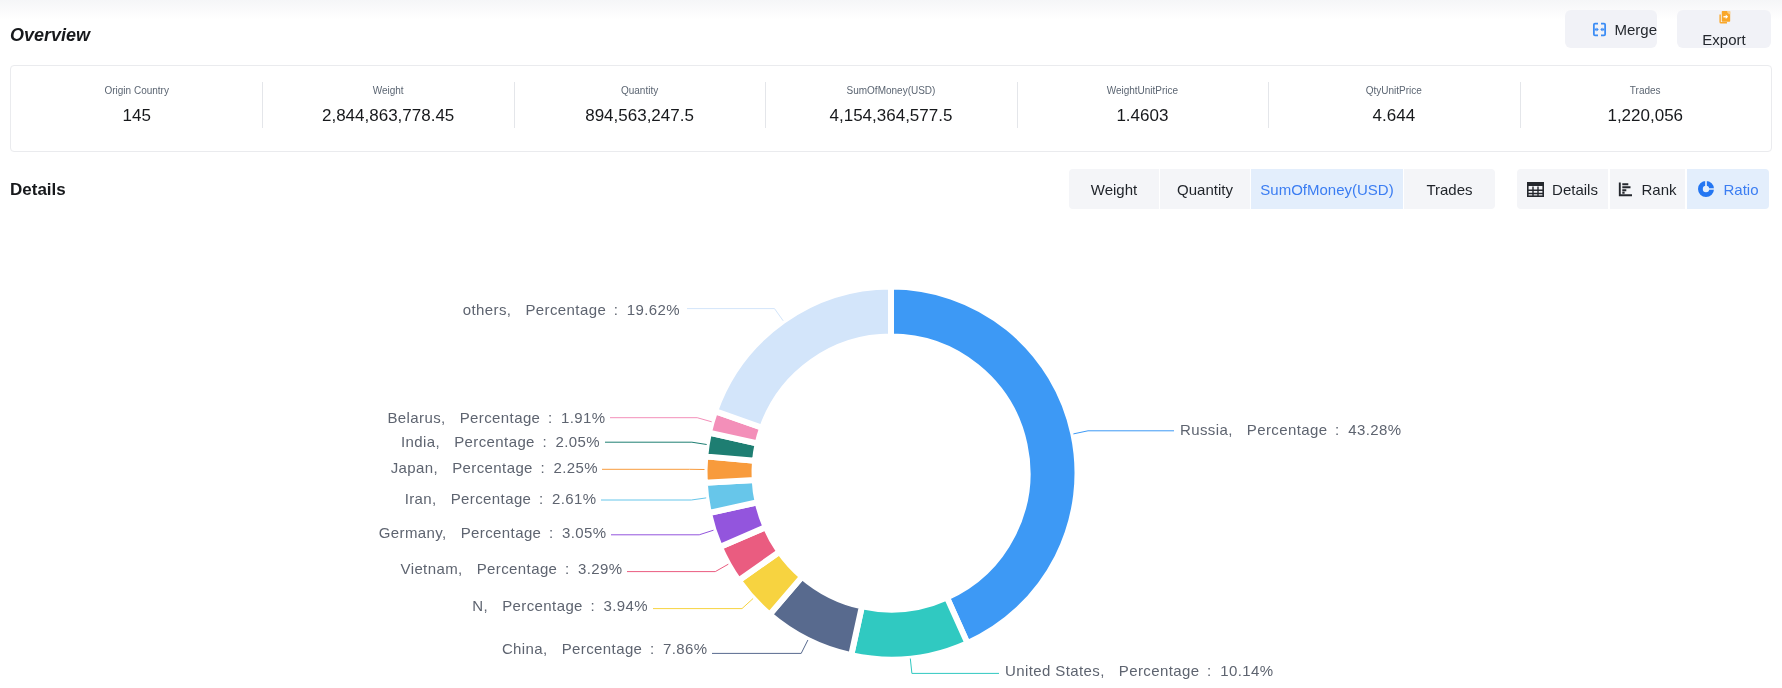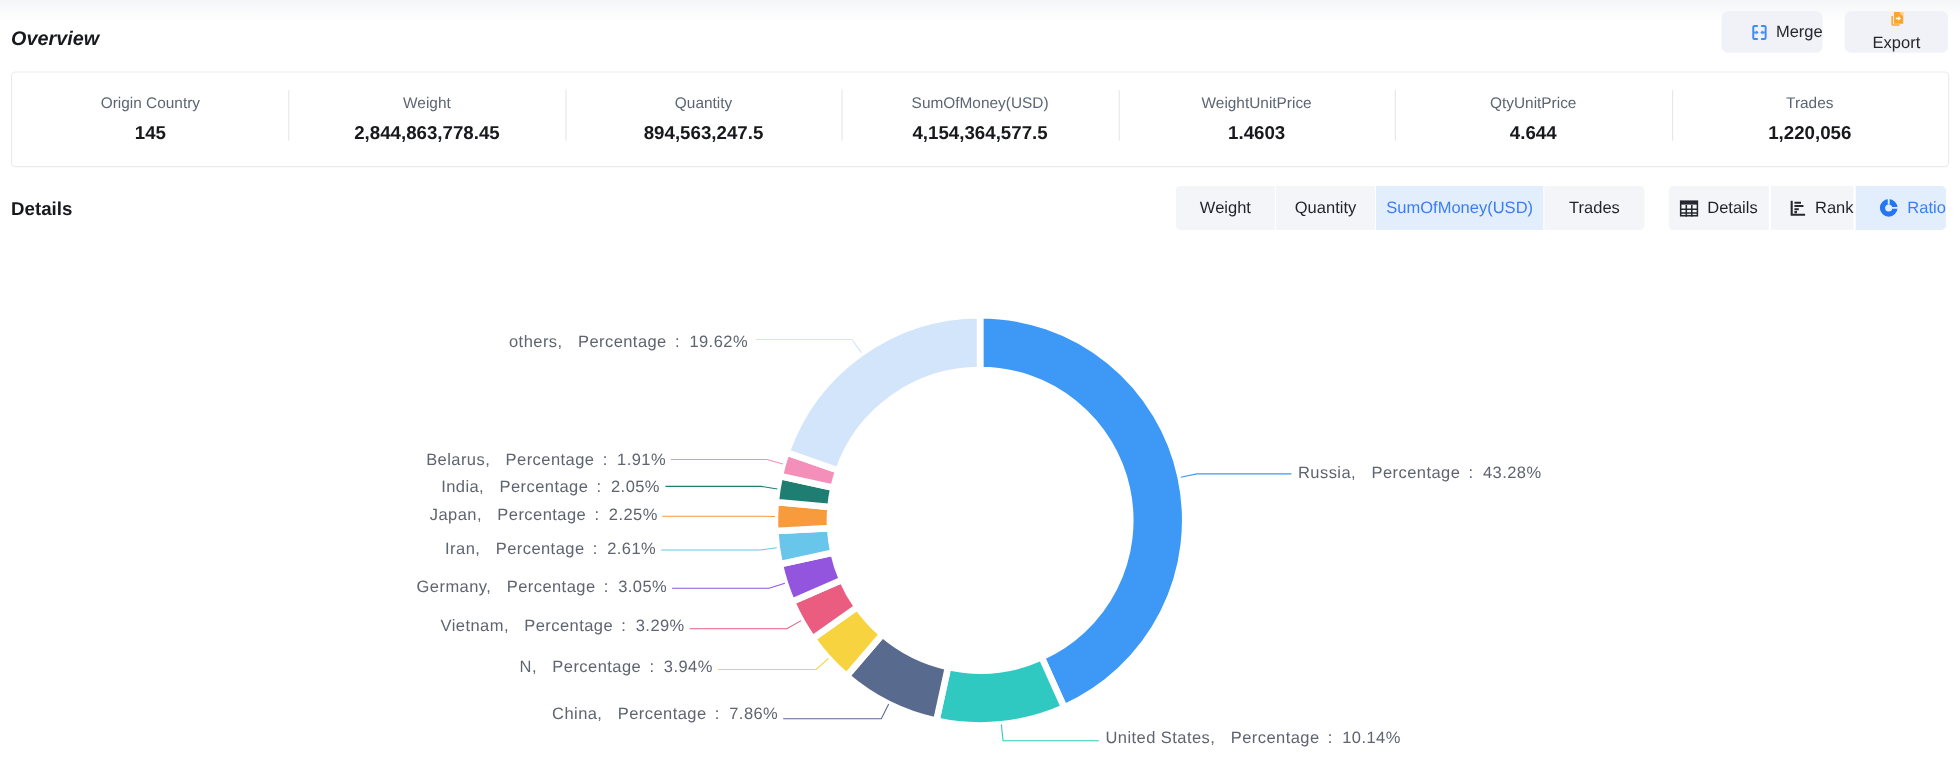--- a/index.html
+++ b/index.html
@@ -12,26 +12,26 @@
   display:flex; align-items:center; justify-content:flex-end; gap:7px;
   font-size:15px; color:#24282e; }
 .btn svg { display:block; }
 #btn-merge { left:1565px; width:92px; }
 #btn-export { left:1677px; width:94px;flex-direction:column; }
 .stats { position:absolute; left:10px; top:65px; width:1762px; height:87px;
   border:1px solid #eaebee; border-radius:4px; background:#fff; display:flex; }
 .stats .col { flex:1; position:relative; text-align:center; }
 .stats .col + .col::before { content:""; position:absolute; left:0; top:16px; bottom:23px;
   width:1px; background:#e4e6ea; }
-.stats .lab { margin-top:19px; font-size:14px; color:#5c6673; }
-.stats .val { margin-top:10px; font-size:17px; font-weight:700; color:#17191c; }
+.stats .lab { margin-top:19px; font-size:10px; color:#5c6673; }
+.stats .val { margin-top:10px; font-size:17px; font-weight:400; color:#17191c; }
 h2.details { position:absolute; left:10px; top:180px; font-size:17px; font-weight:700; color:#17191c; }
 .tabs { position:absolute; top:169px; height:40px; display:flex; }
 #tabs1 .tab + .tab { margin-left:1px; }
-#tabs2 .tab + .tab { margin-left:2px;justify-content:flex-end; }
+#tabs2 .tab + .tab { margin-left:2px; }
 #tabs1 { left:1069px; }
 #tabs2 { left:1517px; }
 .tab { height:40px; background:#f4f5f8; display:flex; align-items:center; justify-content:center;
   gap:8px; font-size:15px; color:#1f2329; }
 .tabs .tab:first-child { border-radius:4px 0 0 4px; }
 .tabs .tab:last-child { border-radius:0 4px 4px 0; }
 .tab.sel { background:#e3eefc; color:#3b7df2; }
 .chartwrap { position:absolute; left:0; top:0; }
 </style>
 </head>

